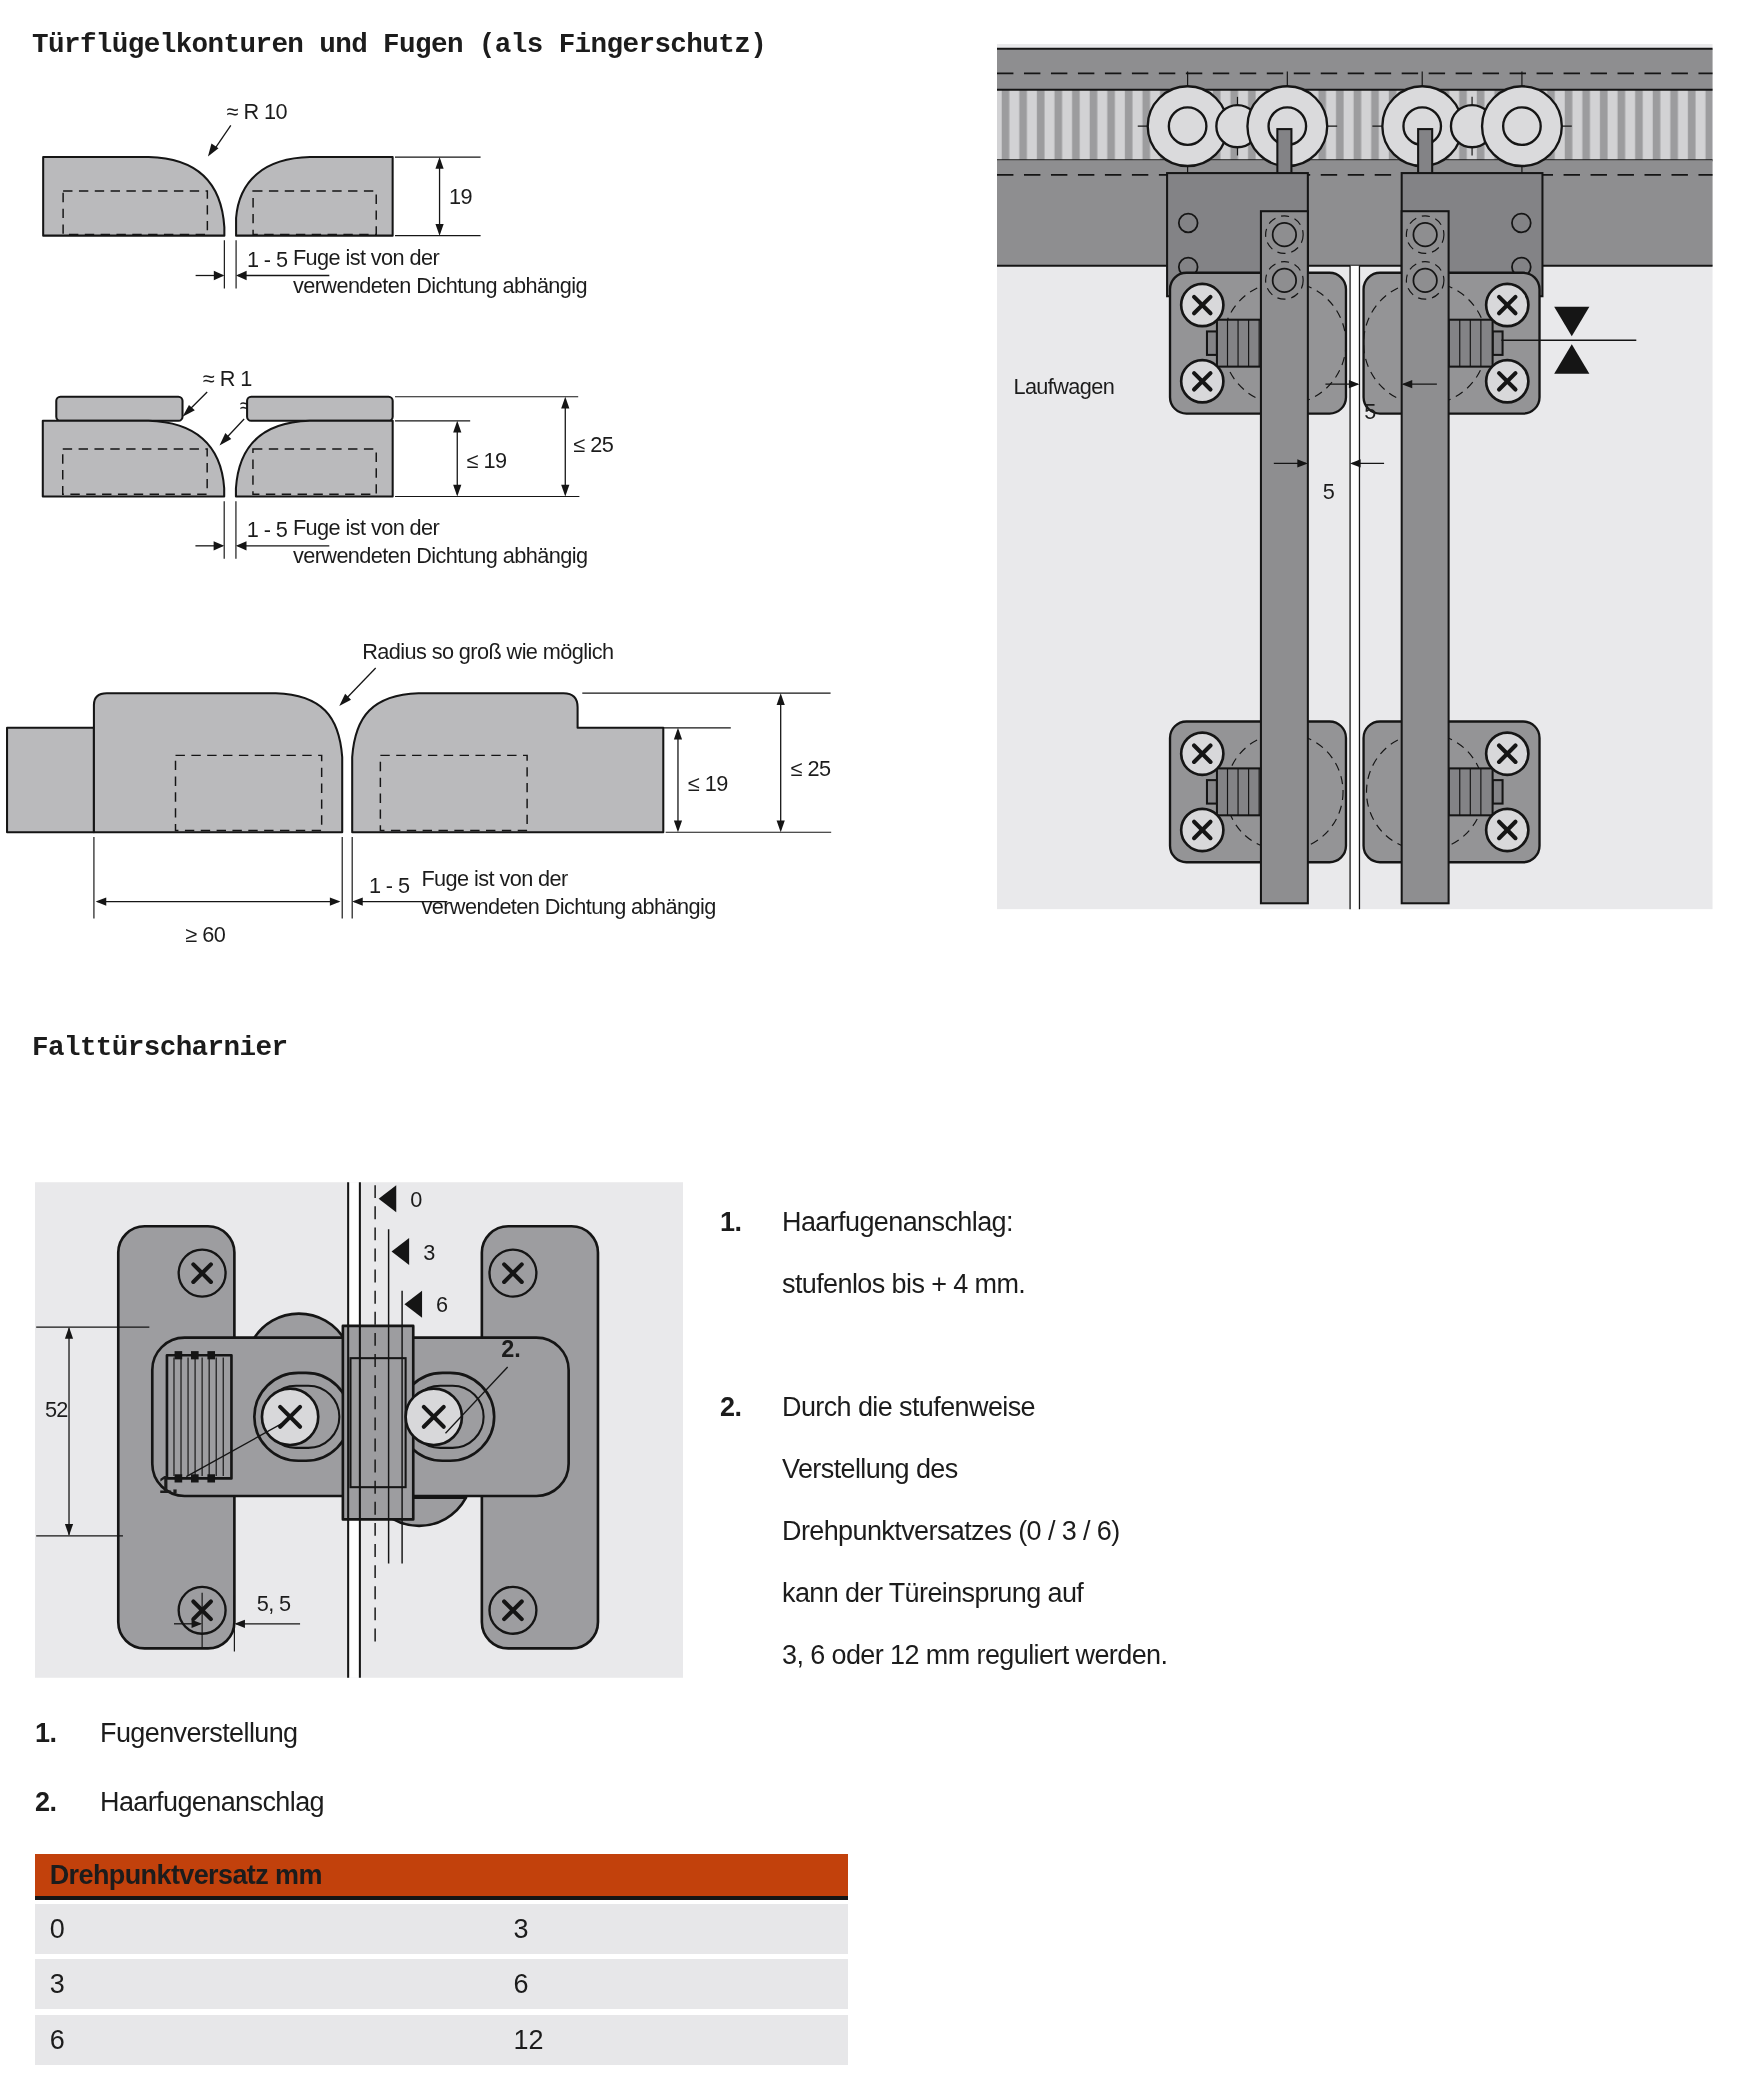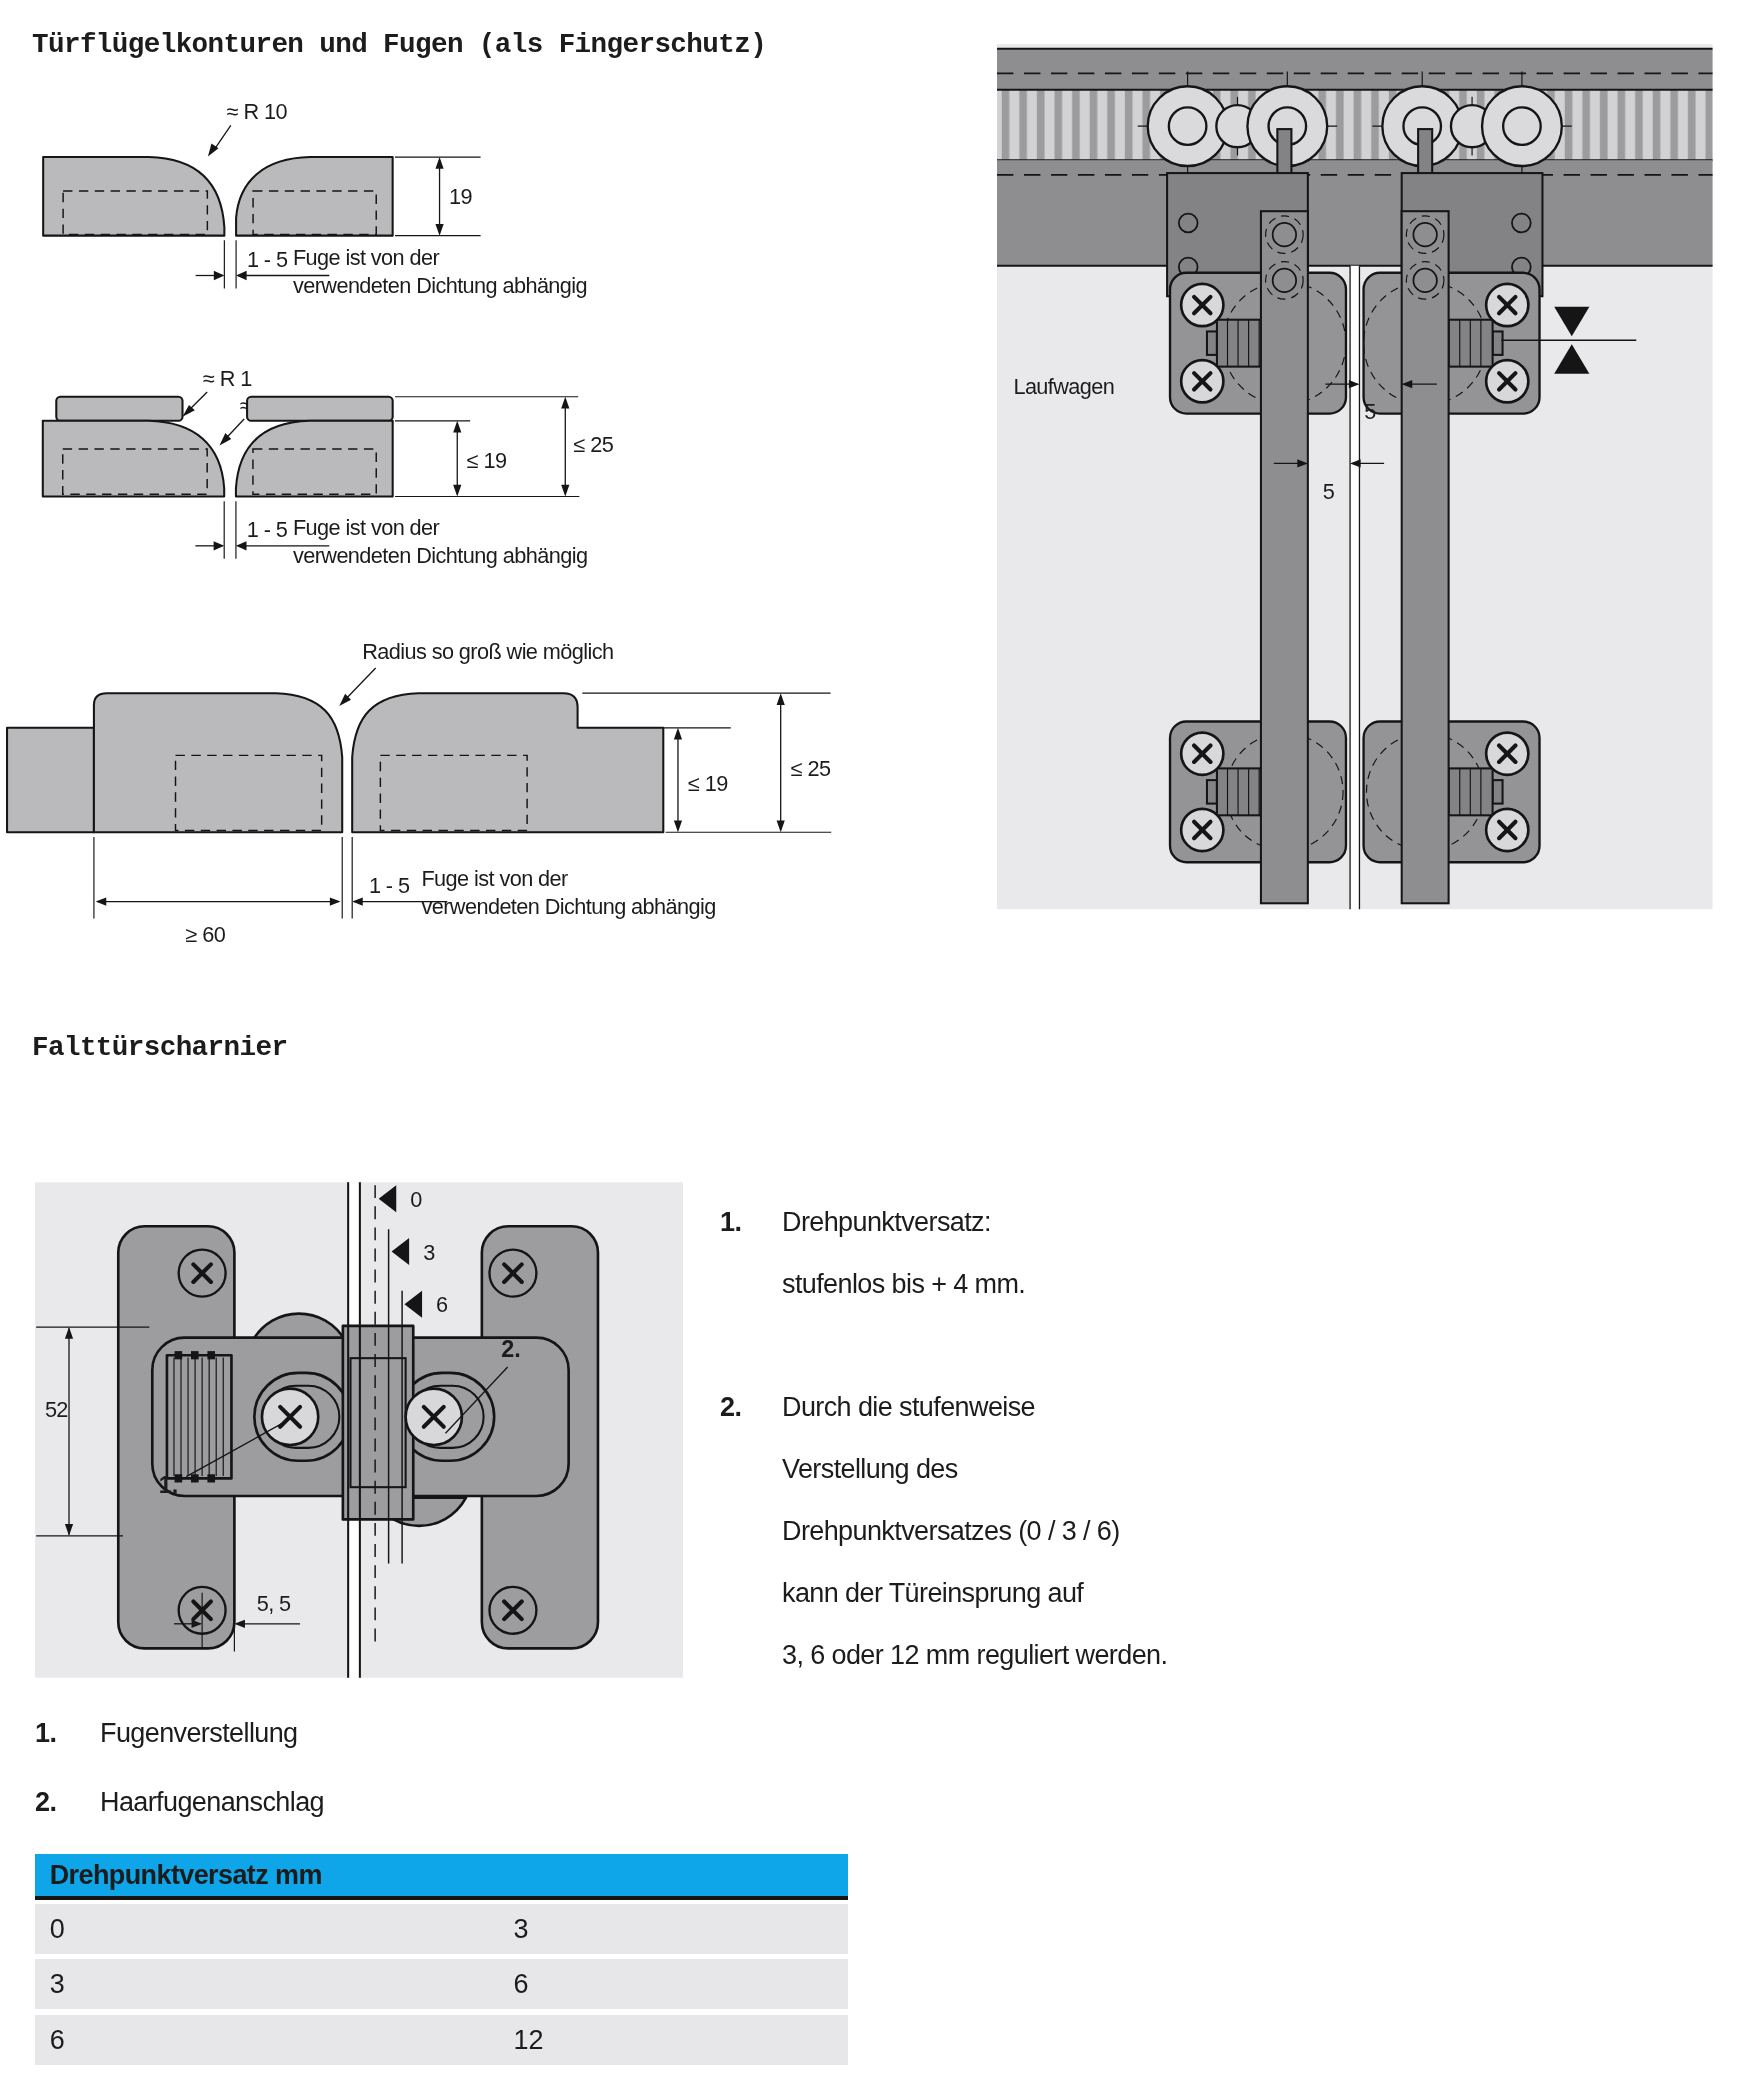--- a/index.html
+++ b/index.html
@@ -30,21 +30,21 @@
   .inln{fill:none;stroke:#151515;stroke-width:3.5;}
   
   .exp{position:absolute;display:flex;font-size:27px;letter-spacing:-0.6px;}
   .exp .num{width:62px;font-weight:bold;flex:none;}
   .exp .ln{line-height:62px;white-space:nowrap;}
   .legend-row{position:absolute;display:flex;font-size:27px;letter-spacing:-0.6px;}
   .legend-row .num{width:65px;font-weight:bold;flex:none;}
   
   .tbl{position:absolute;width:813px;}
   .trow{display:grid;grid-template-columns:455px 1fr;}
-  .thead{background:#0ea5e9;height:42px;line-height:42px;font-weight:bold;font-size:27px;letter-spacing:-0.6px;}
+  .thead{background:#c2410c;height:42px;line-height:42px;font-weight:bold;font-size:27px;letter-spacing:-0.6px;}
   .thead .c1{padding-left:14.7px;}
   .tsep{height:3.5px;background:#151515;}
   .tdata{background:#e7e7e9;height:50px;line-height:50px;font-size:27px;margin-top:5.9px;}
   .tdata.first{margin-top:4.1px;}
   .tdata .c1{padding-left:14.7px;}
   .tdata .c2{padding-left:23.5px;}
 </style>
 </head>
 <body>
 
@@ -435,21 +435,21 @@
     <polygon class="ah" points="285,753 267,746 267,760"></polygon>
     <line class="dim" x1="343" y1="753" x2="452" y2="753"></line>
     <polygon class="ah" points="340,753 358,746 358,760"></polygon>
     <text class="lbl" x="378" y="731">5, 5</text>
   </g>
 </svg>
 
 <div class="exp" style="left:720px;top:1191px">
   <div class="num ln">1.</div>
   <div>
-    <div class="ln">Drehpunktversatz:</div>
+    <div class="ln">Haarfugenanschlag:</div>
     <div class="ln">stufenlos bis + 4 mm.</div>
   </div>
 </div>
 <div class="exp" style="left:720px;top:1376px">
   <div class="num ln">2.</div>
   <div>
     <div class="ln">Durch die stufenweise</div>
     <div class="ln">Verstellung des</div>
     <div class="ln">Drehpunktversatzes (0 / 3 / 6)</div>
     <div class="ln">kann der Türeinsprung auf</div>

